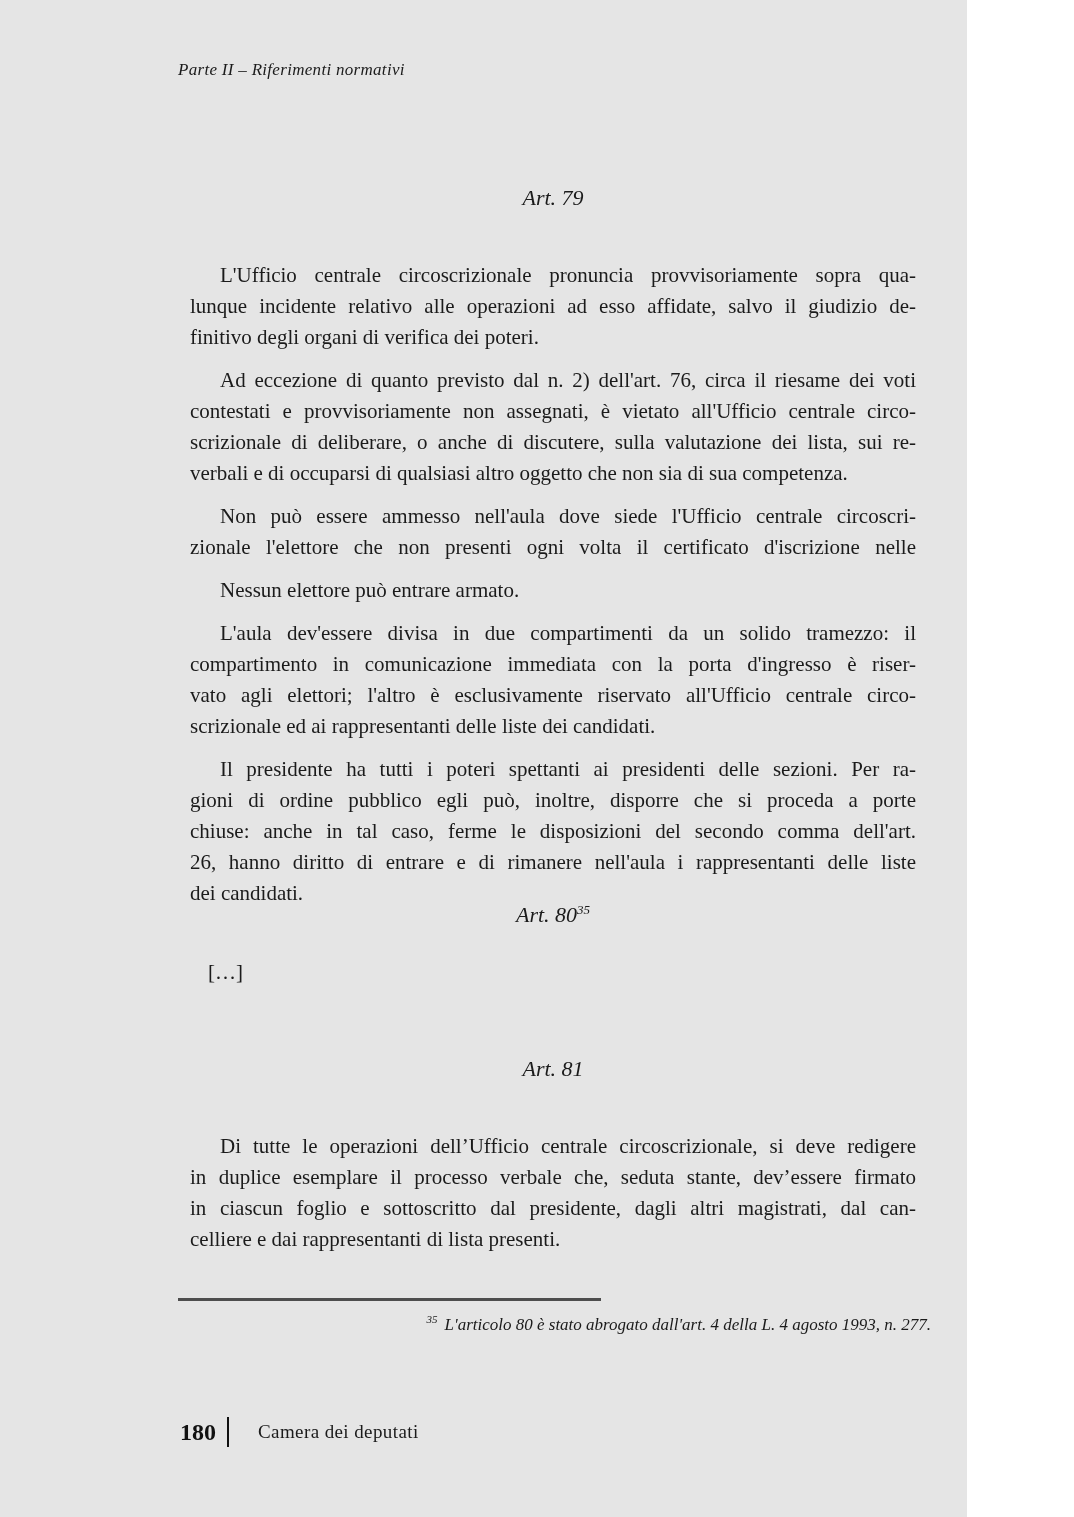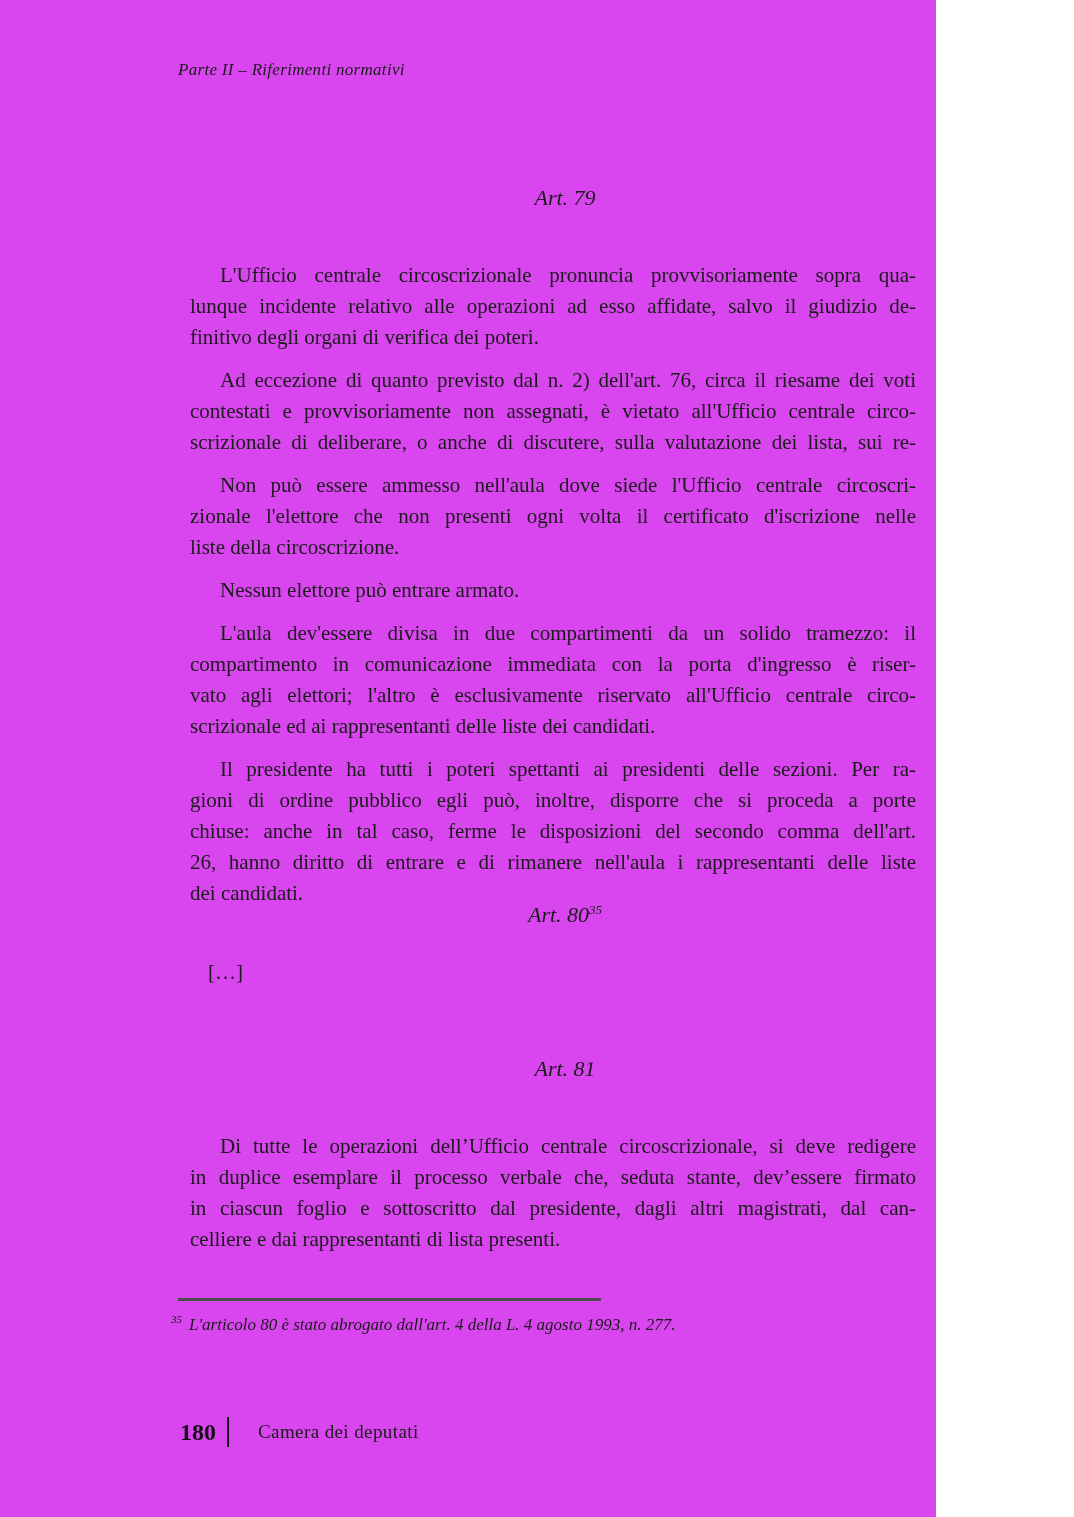--- a/index.html
+++ b/index.html
@@ -1,35 +1,36 @@
 <!DOCTYPE html>
 <html lang="it"><head>
 <meta charset="utf-8">
 <style>
   html, body { margin: 0; padding: 0; background: #ffffff; }
   .page {
     position: relative;
     width: 936px;
     height: 1517px;
-    background: #d946ef;
+    background: #e5e5e5;
     font-family: "Liberation Serif", "DejaVu Serif", serif;
     color: #1b1b1b;
     overflow: hidden;
+    padding-left: 31px;
   }
   .running-header {
     position: absolute;
     left: 178px;
     top: 60px;
     font-style: italic;
     font-size: 17px;
     letter-spacing: 0.3px;
   }
   .art-title {
     position: absolute;
-    left: 190px;
+    left: 178px;
     width: 750px;
     text-align: center;
     font-style: italic;
     font-size: 22px;
   }
   .art-title sup {
     font-size: 13px;
     font-style: italic;
     line-height: 0;
   }
@@ -69,20 +70,21 @@
     height: 3px;
     background: #4d4d4d;
   }
   .footnote {
     position: absolute;
     left: 171px;
     top: 1315px;
     width: 760px;
     font-size: 17px;
     font-style: italic;
+    text-align: right;
   }
   .footnote sup {
     font-size: 11px;
     font-style: italic;
     margin-right: 7px;
     line-height: 0;
   }
   .page-footer {
     position: absolute;
     left: 180px;
@@ -121,25 +123,25 @@
   <div class="body-block" id="art79-body">
       <div class="para">
         <div class="line first">L'Ufficio centrale circoscrizionale pronuncia provvisoriamente sopra qua-</div>
         <div class="line">lunque incidente relativo alle operazioni ad esso affidate, salvo il giudizio de-</div>
         <div class="line last">finitivo degli organi di verifica dei poteri.</div>
       </div>
       <div class="para">
         <div class="line first">Ad eccezione di quanto previsto dal n. 2) dell'art. 76, circa il riesame dei voti</div>
         <div class="line">contestati e provvisoriamente non assegnati, è vietato all'Ufficio centrale circo-</div>
         <div class="line">scrizionale di deliberare, o anche di discutere, sulla valutazione dei lista, sui re-</div>
+        <div class="line last">verbali e di occuparsi di qualsiasi altro oggetto che non sia di sua competenza.</div>
       </div>
       <div class="para">
         <div class="line first">Non può essere ammesso nell'aula dove siede l'Ufficio centrale circoscri-</div>
         <div class="line">zionale l'elettore che non presenti ogni volta il certificato d'iscrizione nelle</div>
-        <div class="line last">liste della circoscrizione.</div>
       </div>
       <div class="para">
         <div class="line first last">Nessun elettore può entrare armato.</div>
       </div>
       <div class="para">
         <div class="line first">L'aula dev'essere divisa in due compartimenti da un solido tramezzo: il</div>
         <div class="line">compartimento in comunicazione immediata con la porta d'ingresso è riser-</div>
         <div class="line">vato agli elettori; l'altro è esclusivamente riservato all'Ufficio centrale circo-</div>
         <div class="line last">scrizionale ed ai rappresentanti delle liste dei candidati.</div>
       </div>

